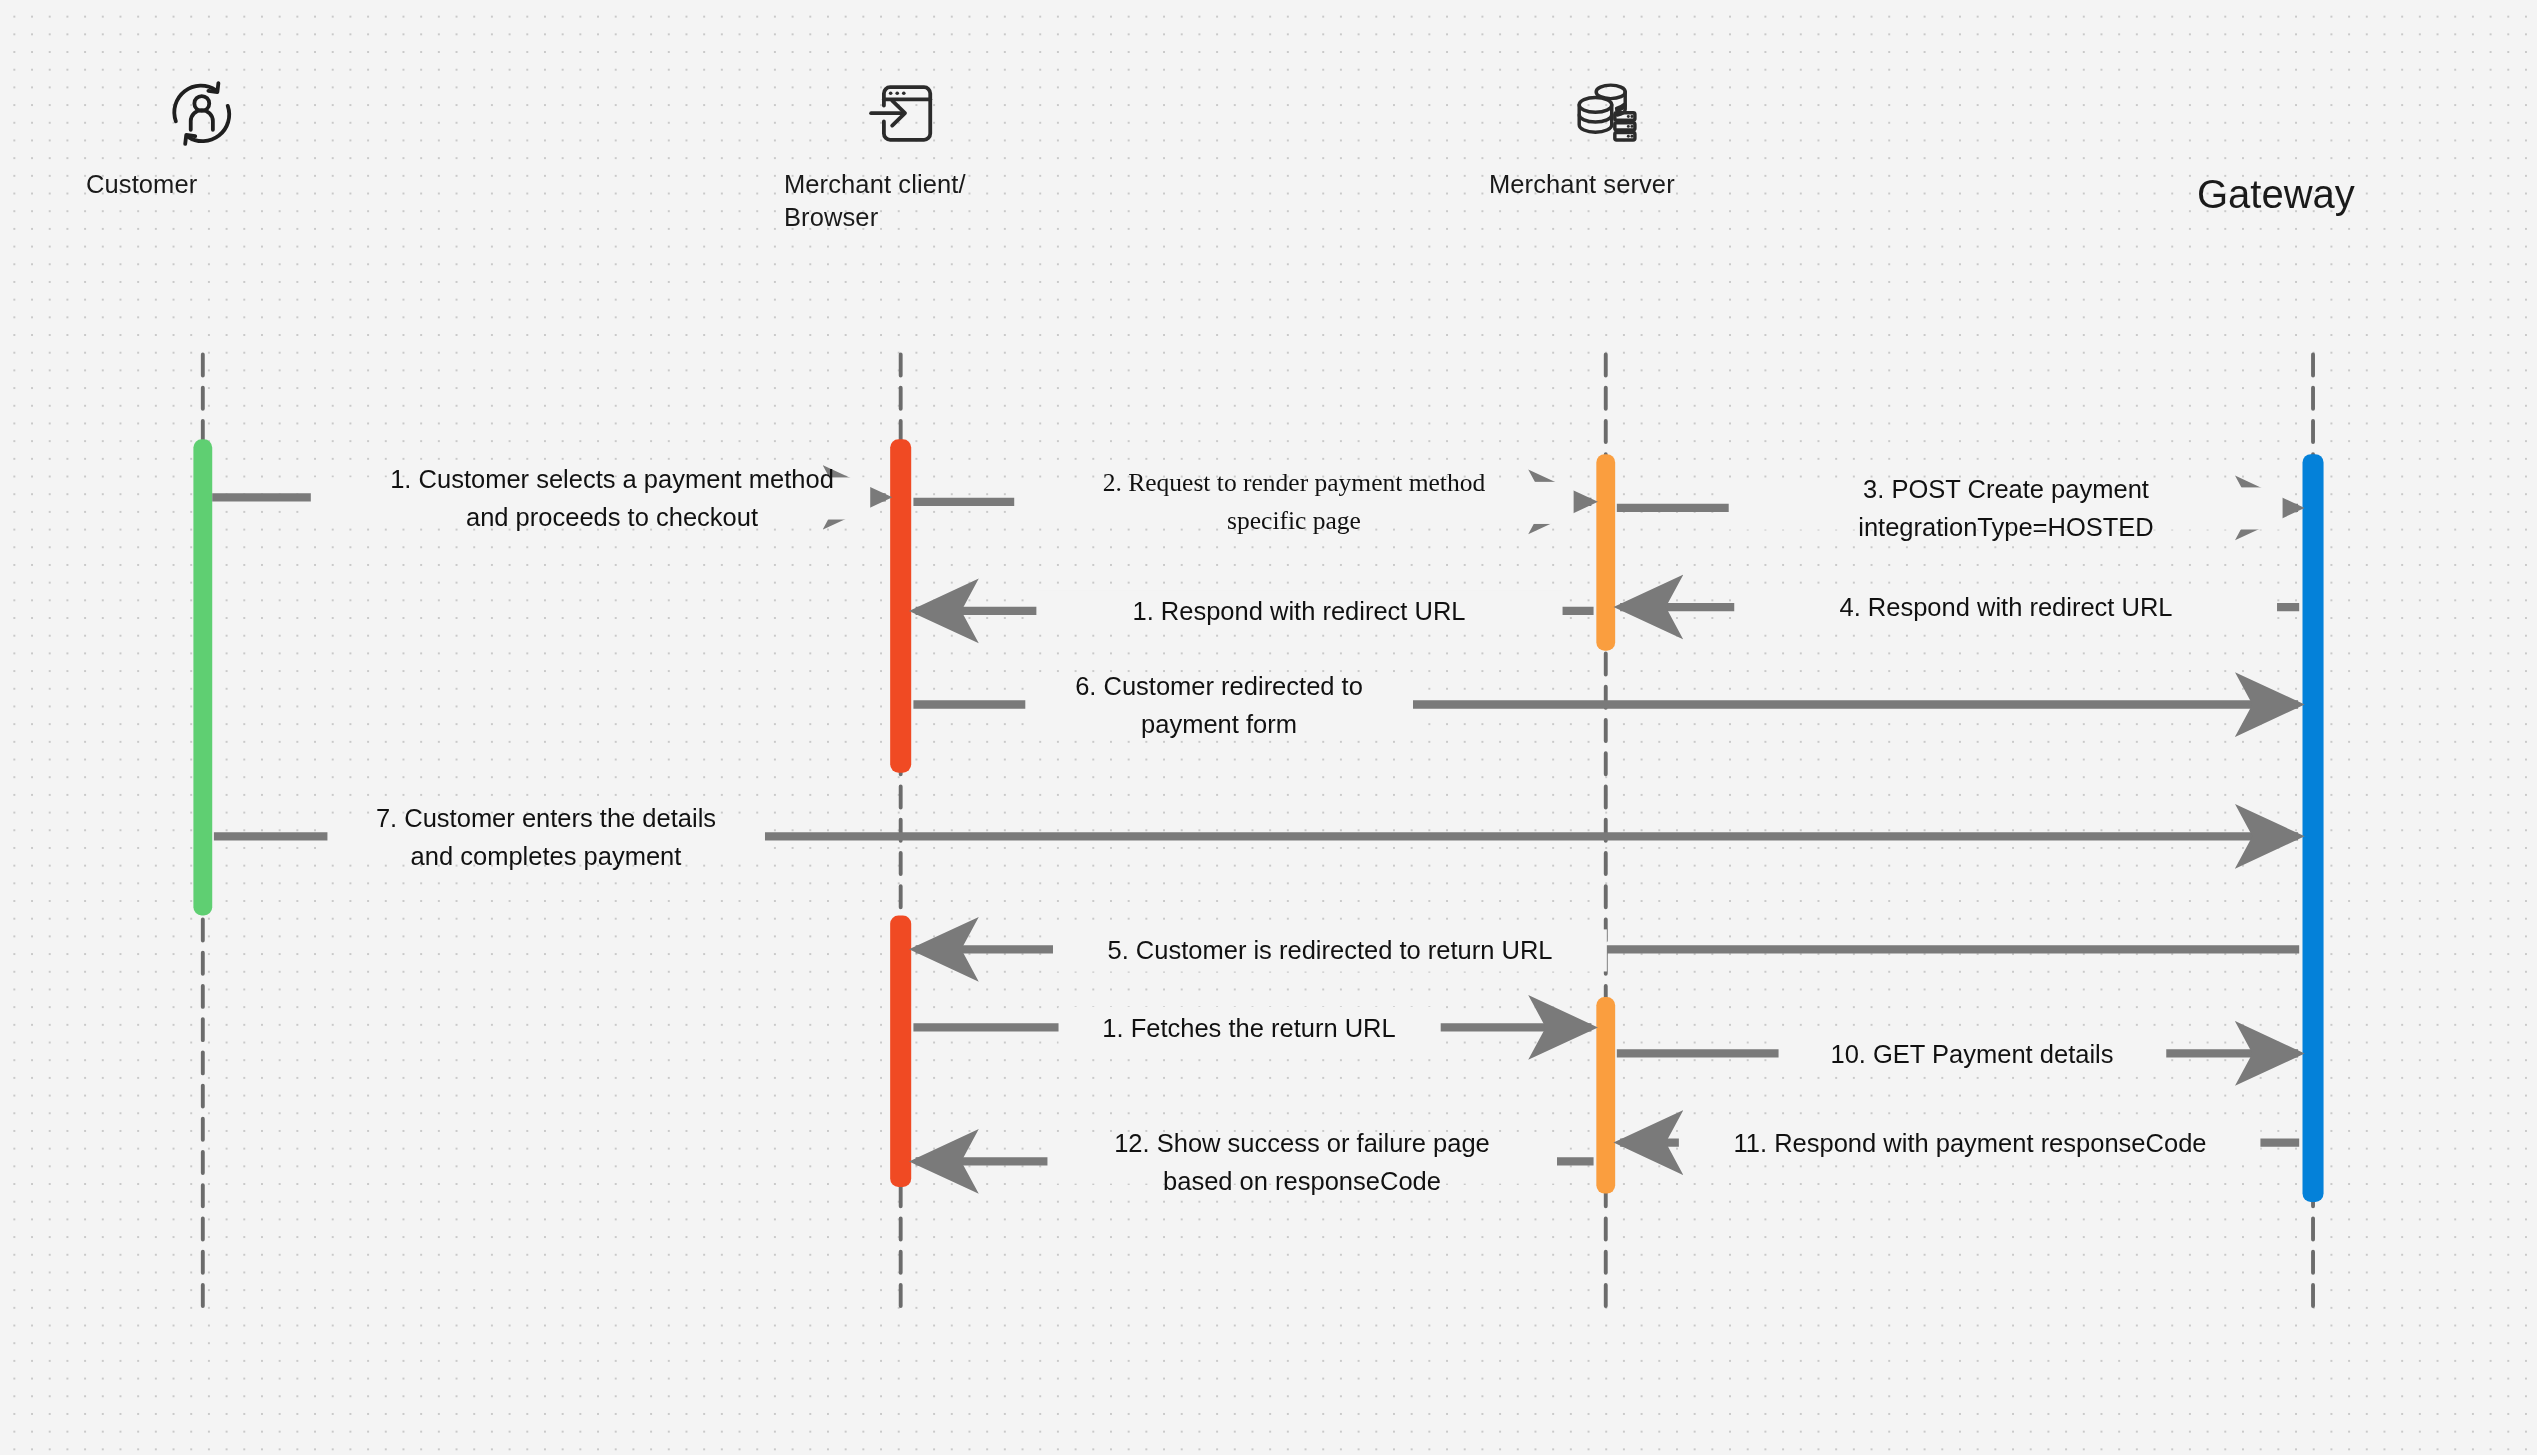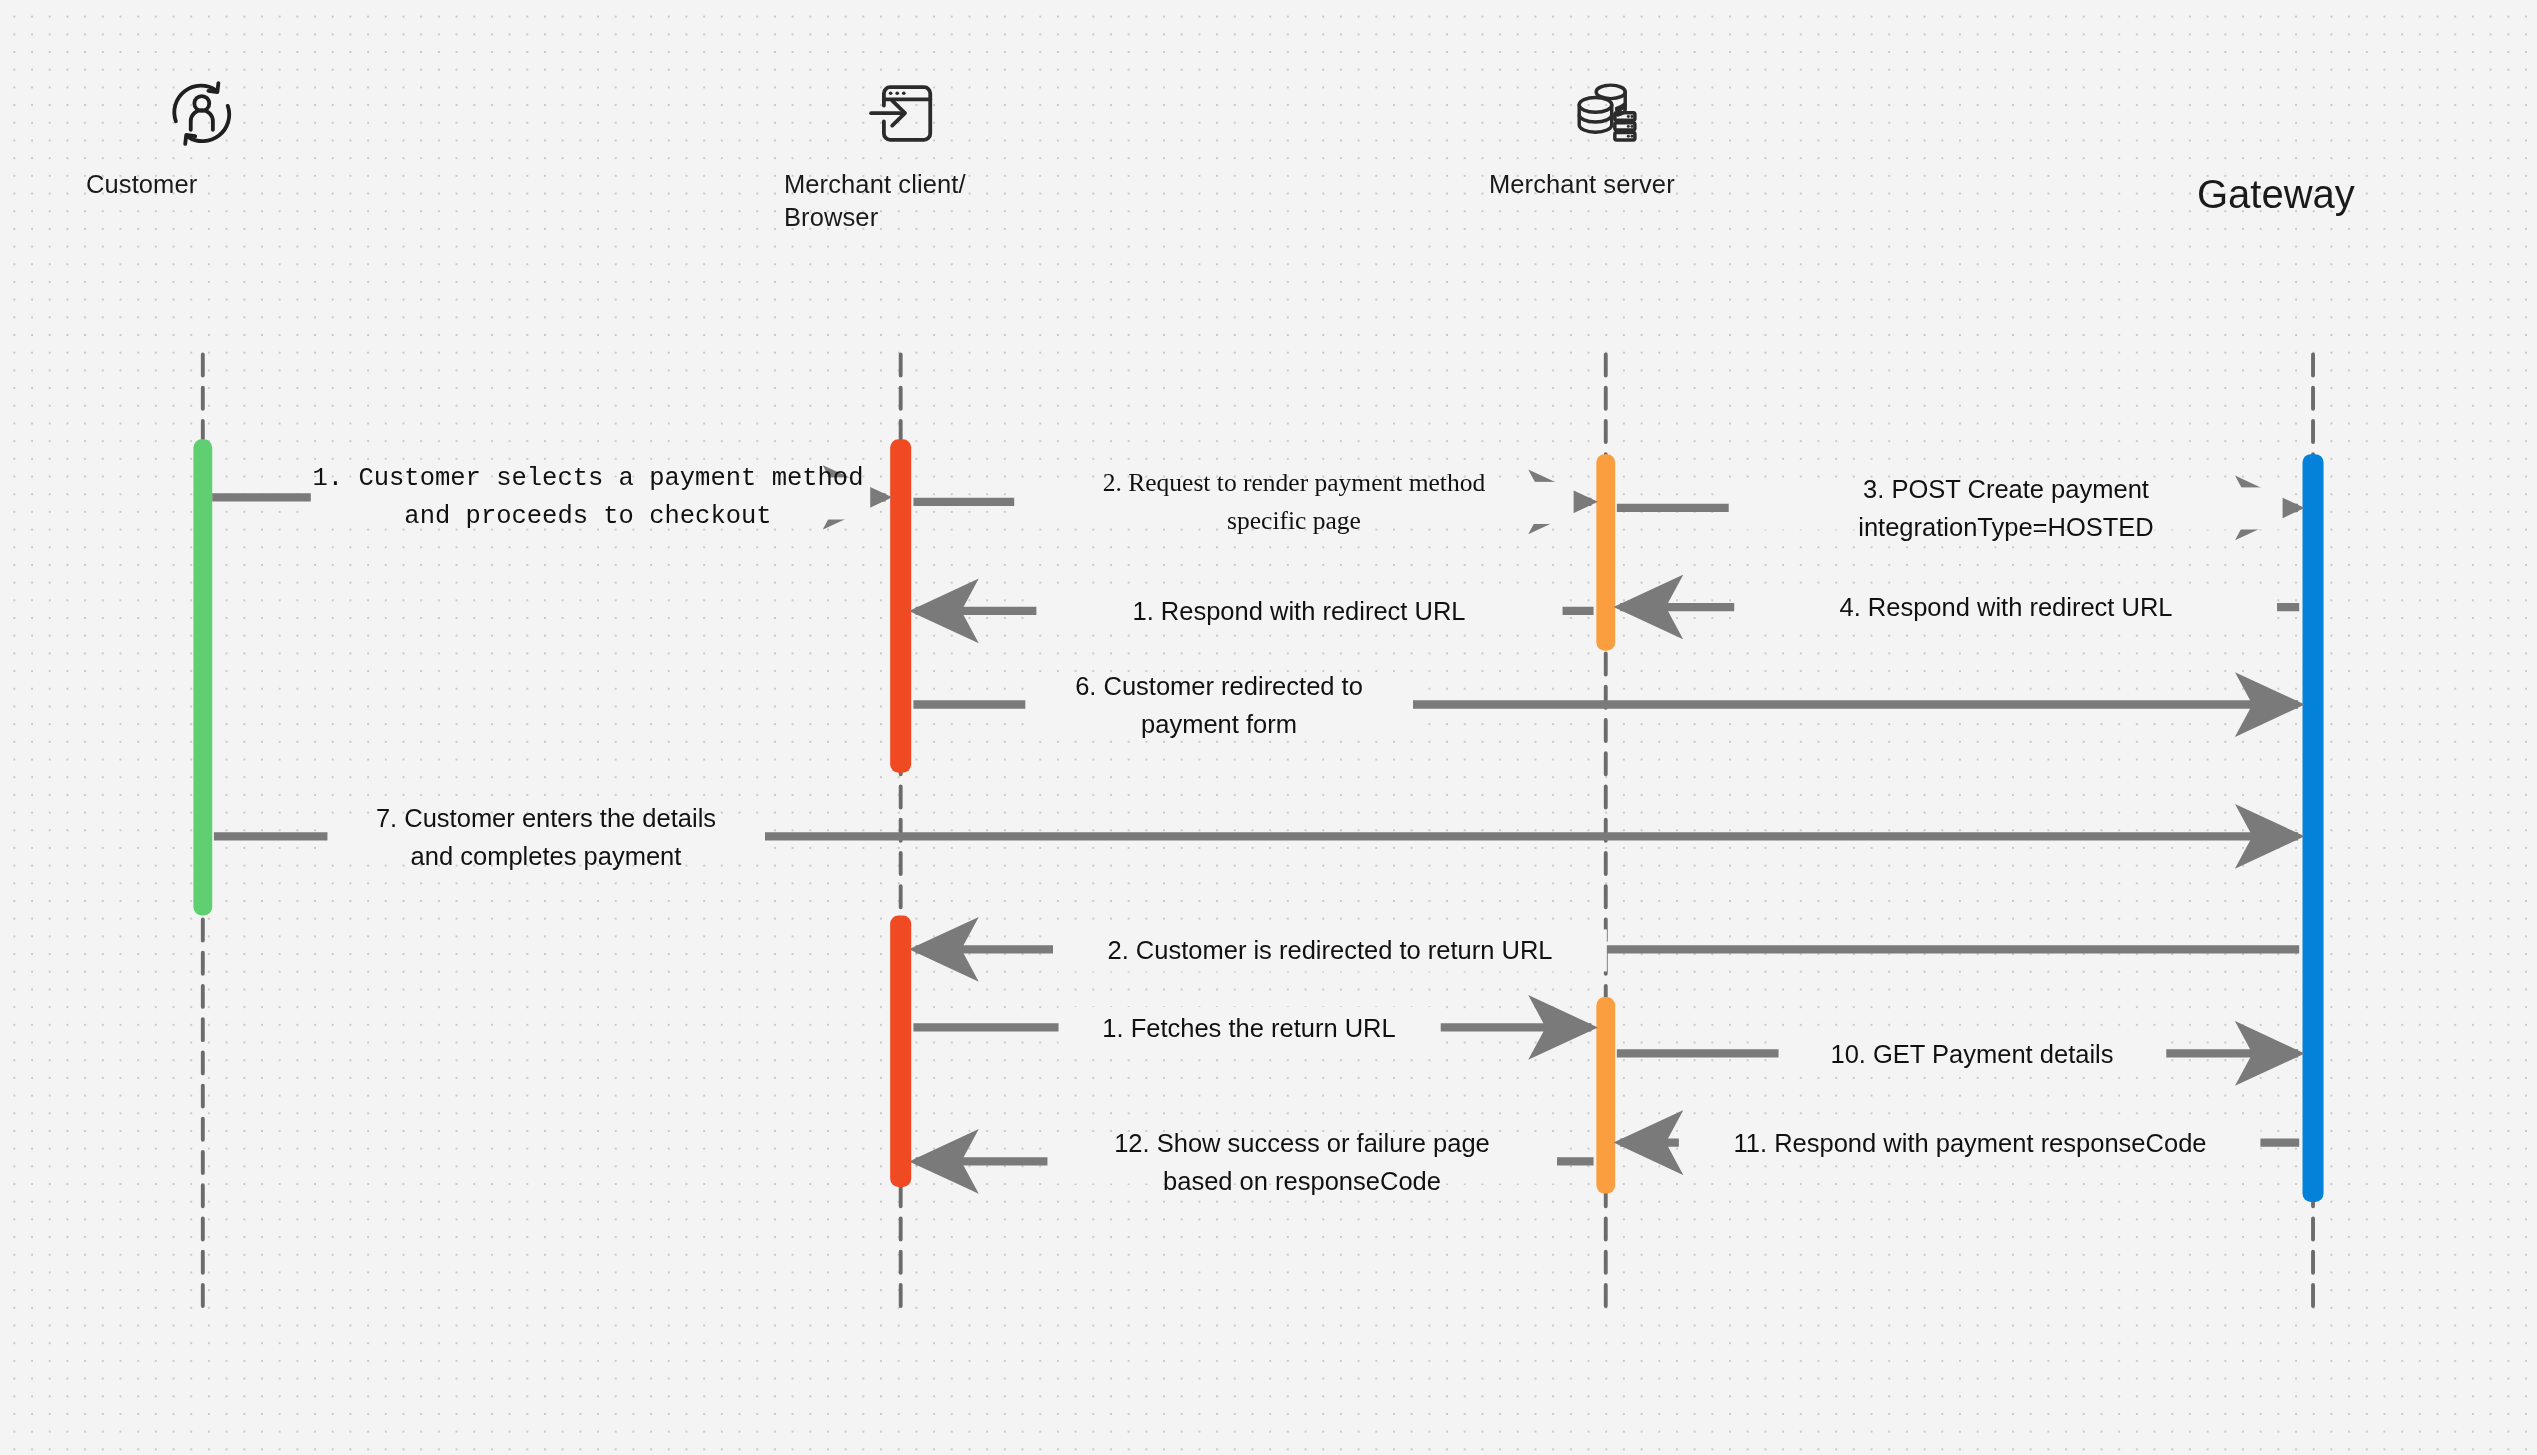--- a/index.html
+++ b/index.html
@@ -142,33 +142,33 @@
         <circle cx="39.3" cy="37.15" r="0.85" fill="#2b2b2b" stroke="none"></circle>
       </svg>
     </div>
     <div class="p-label">Merchant server</div>
   </div>
 
   <div class="participant" style="left:2197px;top:172px;width:233px;">
     <div class="p-label-big">Gateway</div>
   </div>
 
-  <div class="msg-label" style="left:588px;top:498px;font-family:Liberation Mono, monospace;">1.  Customer selects a payment method
+  <div class="msg-label" style="left:612px;top:498px;">1.  Customer selects a payment method
 and proceeds to checkout</div>
   <div class="msg-label" style="left:1294px;top:502px;font-family:Liberation Serif, serif;">2.  Request to render payment method
 specific page</div>
   <div class="msg-label" style="left:2006px;top:508px;">3.  POST Create payment
 integrationType=HOSTED</div>
   <div class="msg-label" style="left:2006px;top:607px;">4.  Respond with redirect URL</div>
   <div class="msg-label" style="left:1299px;top:611px;">1.  Respond with redirect URL</div>
   <div class="msg-label" style="left:1219px;top:705px;">6.  Customer redirected to
 payment form</div>
   <div class="msg-label" style="left:546px;top:837px;">7.  Customer enters the details
 and completes payment</div>
-  <div class="msg-label" style="left:1330px;top:950px;">2.  Customer is redirected to return URL</div>
+  <div class="msg-label" style="left:1330px;top:950px;">5.  Customer is redirected to return URL</div>
   <div class="msg-label" style="left:1249px;top:1028px;">1.  Fetches the return URL</div>
   <div class="msg-label" style="left:1972px;top:1054px;">10.  GET Payment details</div>
   <div class="msg-label" style="left:1970px;top:1143px;">11.  Respond with payment responseCode</div>
   <div class="msg-label" style="left:1302px;top:1162px;">12.  Show success or failure page
 based on responseCode</div>
 
 </div>
 
 
 </body></html>

